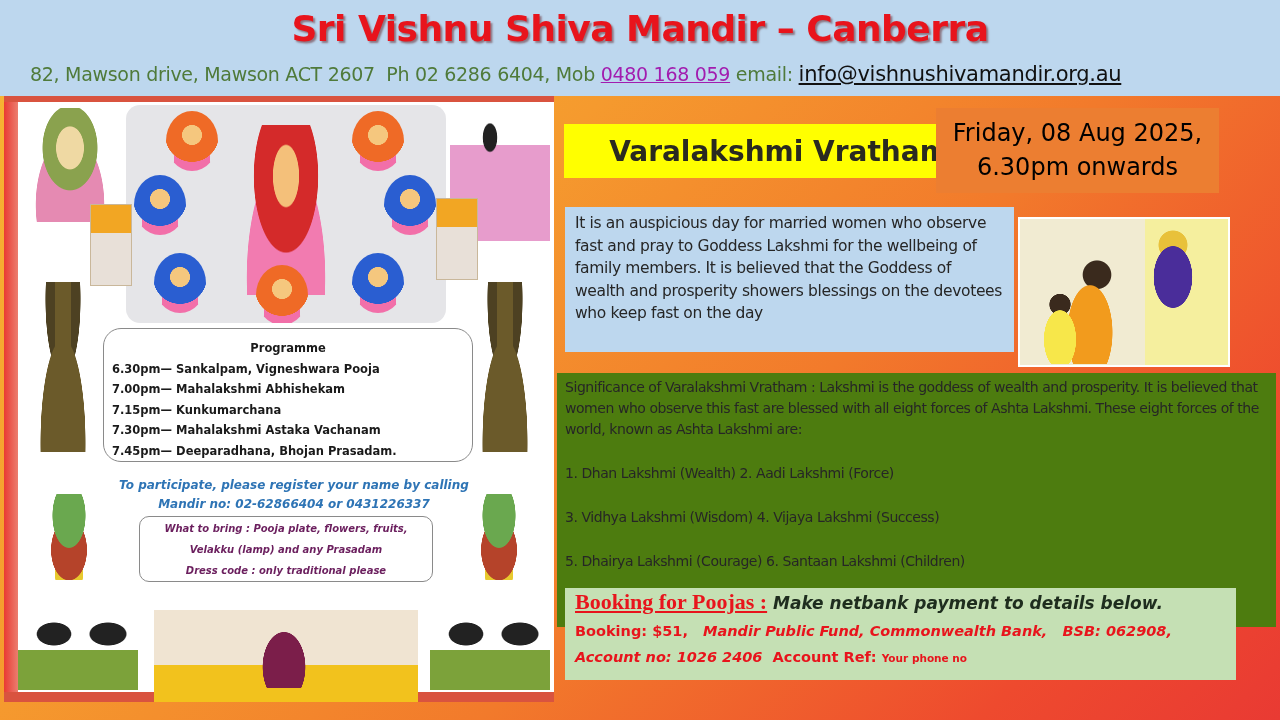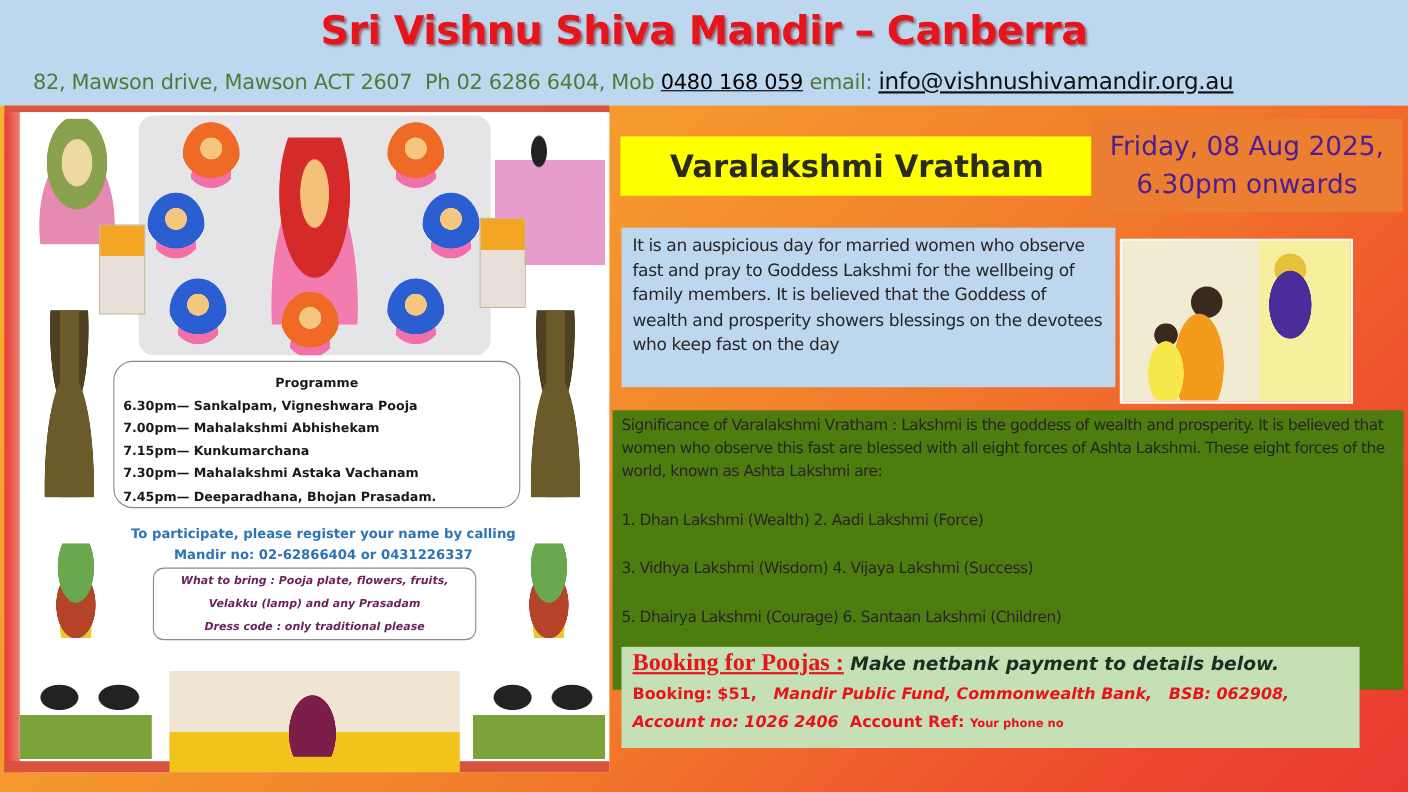--- a/index.html
+++ b/index.html
@@ -18,21 +18,21 @@
     position: absolute; left: 0; top: 8px; width: 1280px; text-align: center;
     font-family: "DejaVu Sans", sans-serif; font-weight: bold; font-size: 36px;
     color: #e8141c; letter-spacing: -0.5px;
     text-shadow: 2px 2px 2px rgba(80,0,0,0.45);
   }
   .contact {
     position: absolute; left: 30px; top: 62px; width: 1240px;
     font-family: "DejaVu Sans", sans-serif; font-size: 19px; color: #4f7a3a;
     white-space: nowrap; letter-spacing: -0.3px;
   }
-  .contact .mob { color: #000000; text-decoration: underline; }
+  .contact .mob { color: #a21caf; text-decoration: underline; }
   .contact .email { color: #111; text-decoration: underline; font-size: 21px; }
 
   
   .flyer-frame {
     position: absolute; left: 4px; top: 96px; width: 550px; height: 606px;
     background: linear-gradient(90deg, #e93a33 0%, #ec8a7a 3%, #fff 3.5%);
     border-top: 6px solid #d9533f;
   }
   .flyer {
     position: absolute; left: 18px; top: 102px; width: 534px; height: 590px;
@@ -88,40 +88,40 @@
 
   .prog-box {
     position: absolute; left: 103px; top: 328px; width: 370px; height: 134px;
     border: 1.5px solid #8a8a8a; border-radius: 18px; background: #fff;
     font-family: "DejaVu Sans", sans-serif; font-weight: bold; font-size: 11.5px; color: #1a1a1a;
   }
   .prog-title { text-align: center; margin-top: 12px; font-size: 11.5px; }
   .prog-item { margin-left: 8px; margin-top: 6.5px; white-space: nowrap; }
   .participate {
     position: absolute; left: 104px; top: 476px; width: 380px; text-align: center;
-    font-family: "DejaVu Sans", sans-serif; font-weight: bold; font-size: 12px;
+    font-family: "DejaVu Sans", sans-serif; font-weight: bold; font-style: italic; font-size: 12px;
     color: #2e74b5; line-height: 19px;
   }
   .bring-box {
     position: absolute; left: 139px; top: 516px; width: 294px; height: 66px;
     border: 1.5px solid #8a8a8a; border-radius: 10px; background: #fff;
     font-family: "DejaVu Sans", sans-serif; font-weight: bold; font-style: italic; font-size: 10px;
     color: #6b1f5e; text-align: center; line-height: 21px; padding-top: 1px;
   }
 
   
   .event-title {
     position: absolute; left: 564px; top: 124px; width: 430px; height: 54px;
     background: #ffff00; display: flex; align-items: center; justify-content: center;
     font-family: "DejaVu Sans", sans-serif; font-weight: bold; font-size: 28px; color: #2a2a20;
   }
   .date-box {
-    position: absolute; left: 992px; top: 108px; width: 283px; height: 85px;
+    position: absolute; left: 936px; top: 108px; width: 283px; height: 85px;
     background: #ec7e31; text-align: center;
-    font-family: "DejaVu Sans", sans-serif; font-size: 24px; color: #4c1d95; line-height: 34px; padding-top: 8px;
+    font-family: "DejaVu Sans", sans-serif; font-size: 24px; color: #000000; line-height: 34px; padding-top: 8px;
   }
   .desc-box {
     position: absolute; left: 565px; top: 207px; width: 449px; height: 145px;
     background: #bdd7ee; padding: 5px 10px;
     font-family: "DejaVu Sans", sans-serif; font-size: 15.5px; color: #262626; line-height: 22.5px;
     letter-spacing: -0.35px;
   }
   .photo-family {
     left: 1018px; top: 217px; width: 212px; height: 150px; border: 2px solid #fff;
     background: linear-gradient(90deg, #f1ebd2 0 60%, #f5ef9e 60%);

